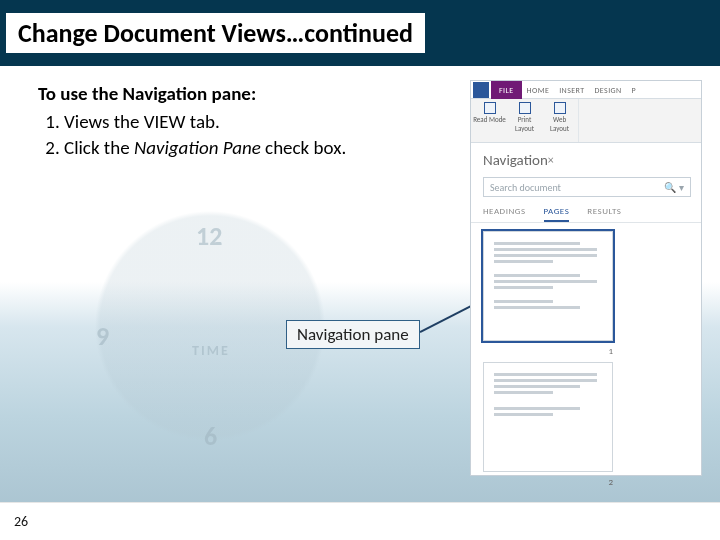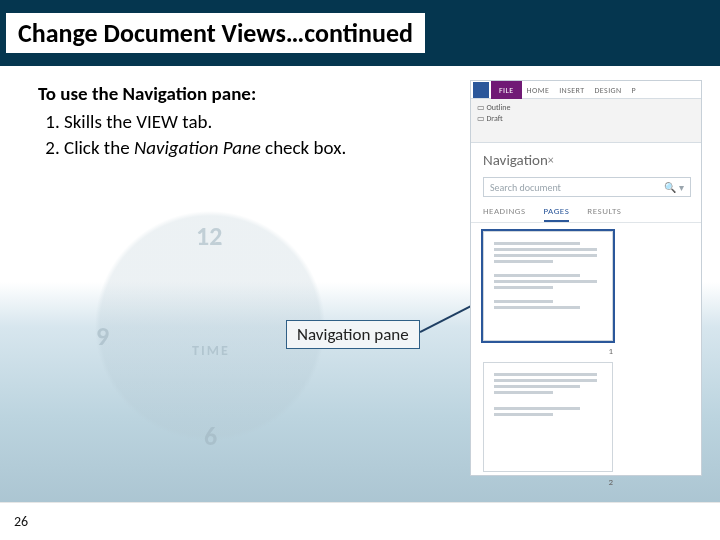--- a/index.html
+++ b/index.html
@@ -204,42 +204,43 @@
   <div class="clock">
     <span class="num n12">12</span>
     <span class="num n3">3</span>
     <span class="num n6">6</span>
     <span class="num n9">9</span>
     <span class="time">TIME</span>
   </div>
 
   <div class="intro">To use the Navigation pane:</div>
   <ol class="steps">
-    <li><span>Skills the VIEW tab.</span></li>
+    <li><span>Views the VIEW tab.</span></li>
     <li><span>Click the </span><span class="italic">Navigation Pane</span><span> check box.</span></li>
   </ol>
 
   <div class="callout">Navigation pane</div>
   <svg class="callout-line" viewBox="0 0 100 56">
     <line x1="0" y1="52" x2="98" y2="2" stroke="#1f3f63" stroke-width="2"></line>
   </svg>
 
   <div class="word">
     <div class="w-ribbon-tabs">
       <span class="w-icon"></span>
       <span class="w-tab file">FILE</span>
       <span class="w-tab">HOME</span>
       <span class="w-tab">INSERT</span>
       <span class="w-tab">DESIGN</span>
       <span class="w-tab">P</span>
     </div>
     <div class="w-ribbon-body">
-      <div class="w-show">
-        <label>▭ <span>Outline</span></label>
-        <label>▭ <span>Draft</span></label>
+      <div class="w-views">
+        <div class="w-vbtn"><span class="ic"></span><span>Read Mode</span></div>
+        <div class="w-vbtn"><span class="ic"></span><span>Print Layout</span></div>
+        <div class="w-vbtn"><span class="ic"></span><span>Web Layout</span></div>
       </div>
     </div>
 
     <div class="w-nav-head">
       <span class="w-nav-title">Navigation</span>
       <span class="w-nav-close">×</span>
     </div>
     <div class="w-search">
       <span>Search document</span>
       <span>🔍 ▾</span>

